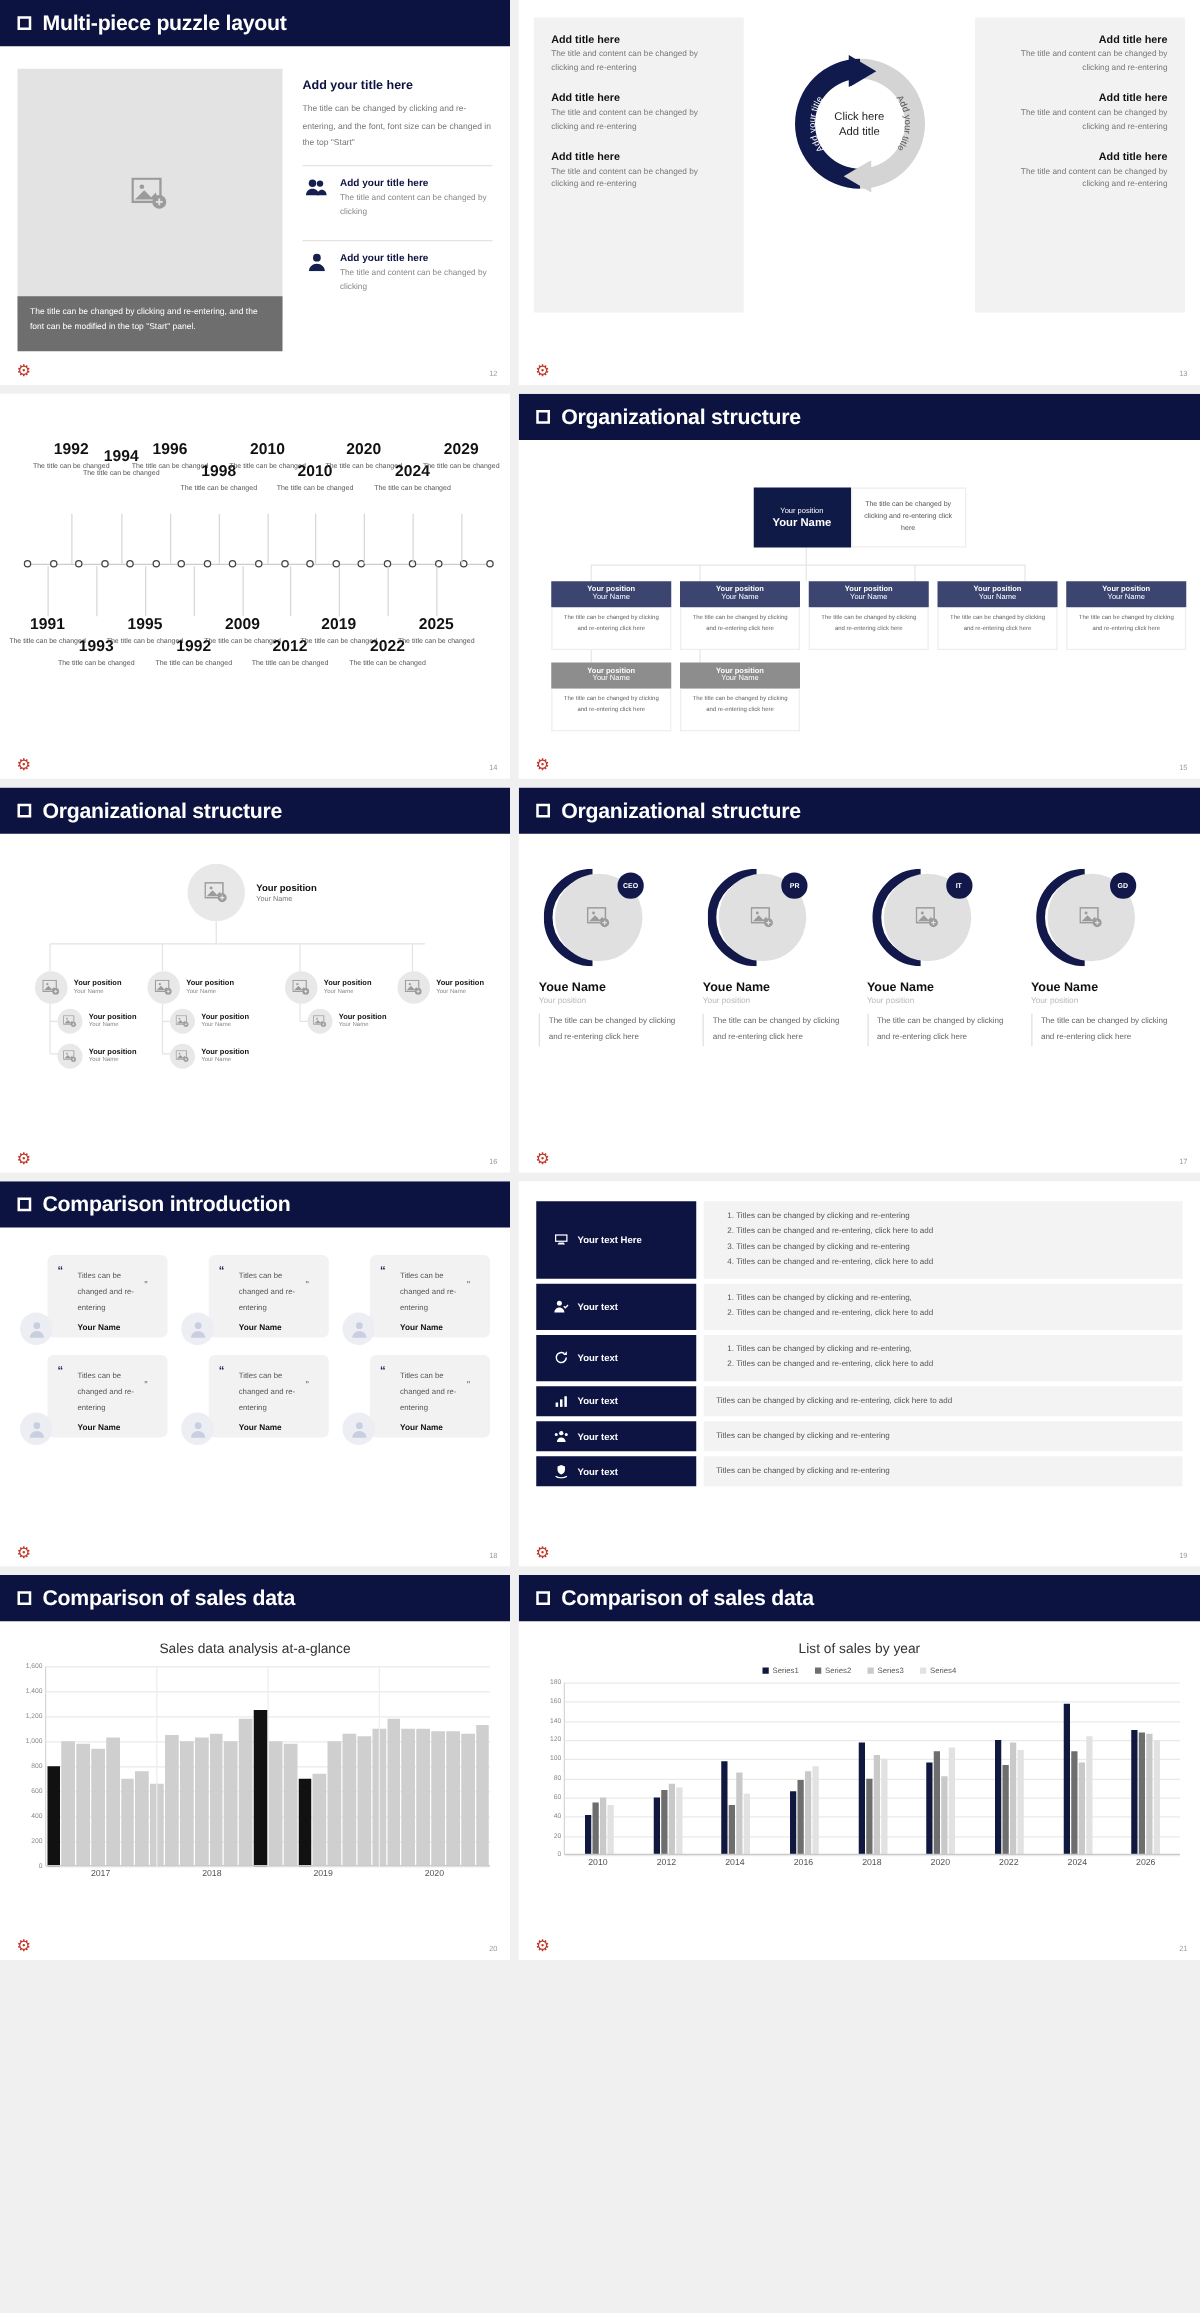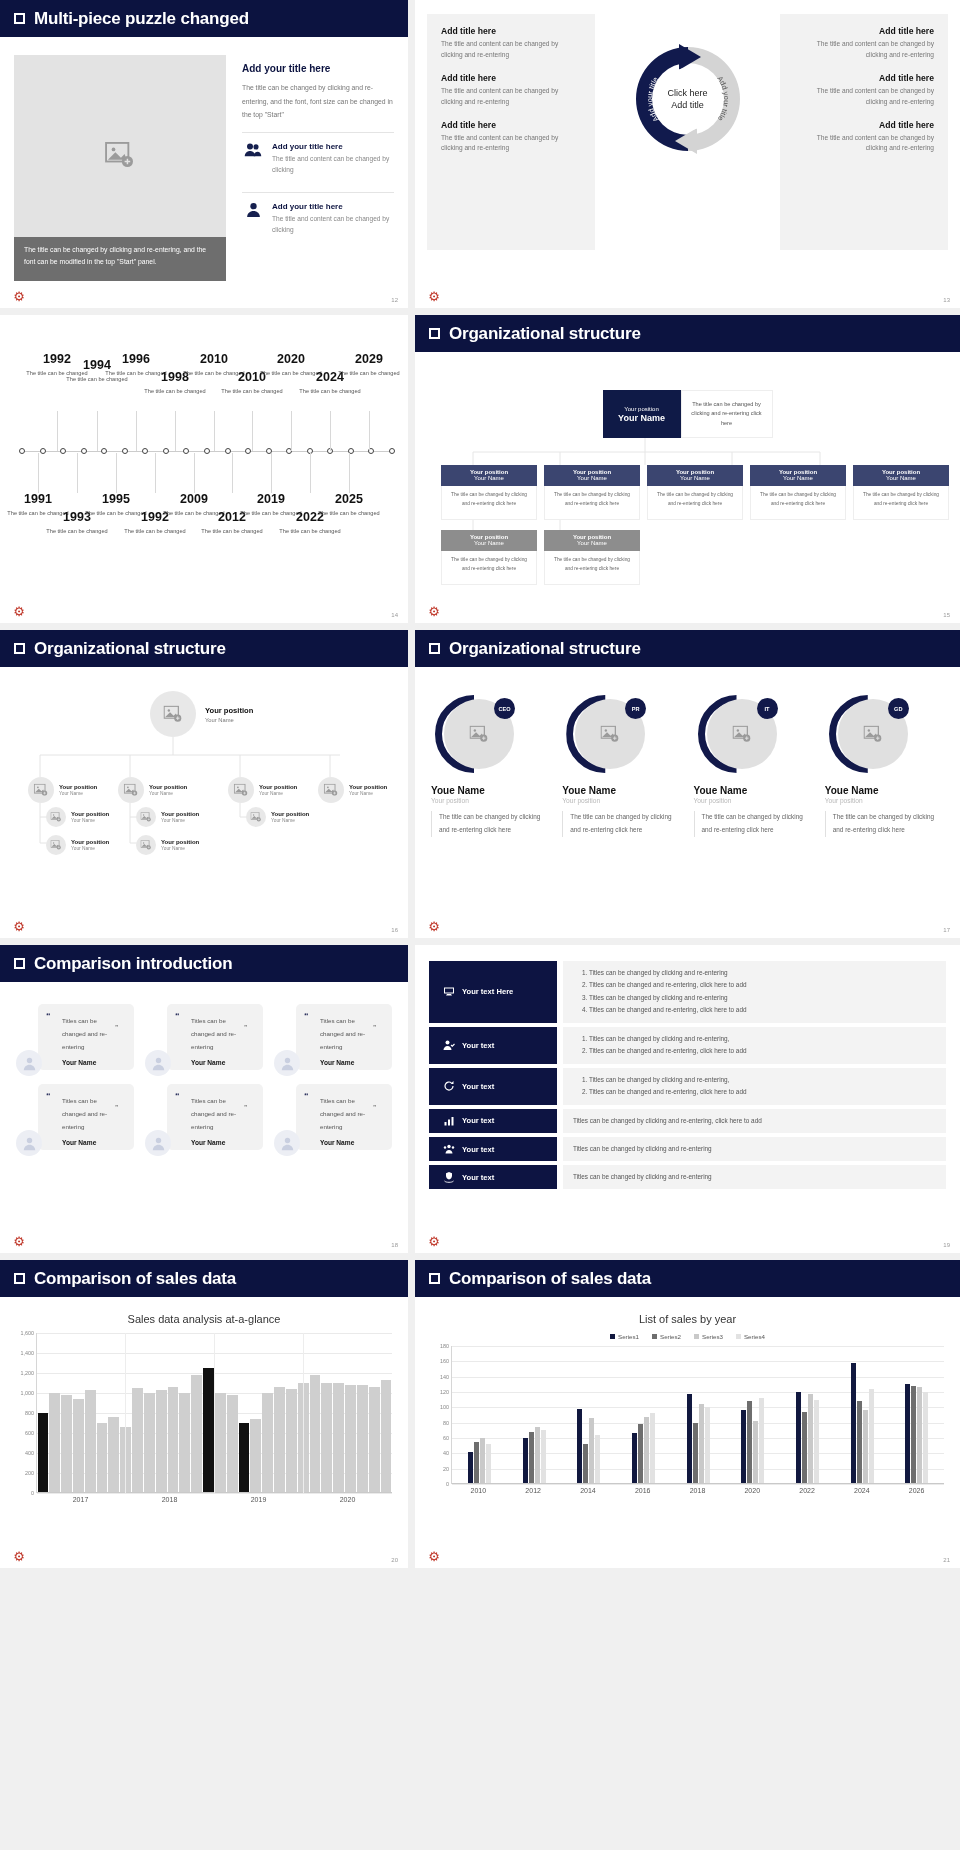--- a/index.html
+++ b/index.html
@@ -234,21 +234,21 @@
   .vsep { position:absolute; width:1px; background:#ededed; top:0; bottom:0; }
 </style>
 </head>
 <body>
 
 <div class="grid">
 
   <div class="slide">
     <div class="sbar">
       <span class="sq"></span>
-      <span class="stitle">Multi-piece puzzle changed</span>
+      <span class="stitle">Multi-piece puzzle layout</span>
     </div>
     <div class="body">
       <div class="s1-wrap">
         <div class="s1-img">
           <svg class="ph-icon" viewBox="0 0 32 28">
             <rect x="1" y="1" width="24" height="20" fill="none" stroke="#9b9b9b" stroke-width="2"></rect>
             <circle cx="9" cy="8" r="2" fill="#9b9b9b"></circle>
             <path d="M3 19 L11 11 L17 17 L21 13 L23 19 Z" fill="#9b9b9b"></path>
             <circle cx="24" cy="21" r="6" fill="#9b9b9b"></circle>
             <path d="M24 18 v6 M21 21 h6" stroke="#e3e3e3" stroke-width="1.6"></path>

